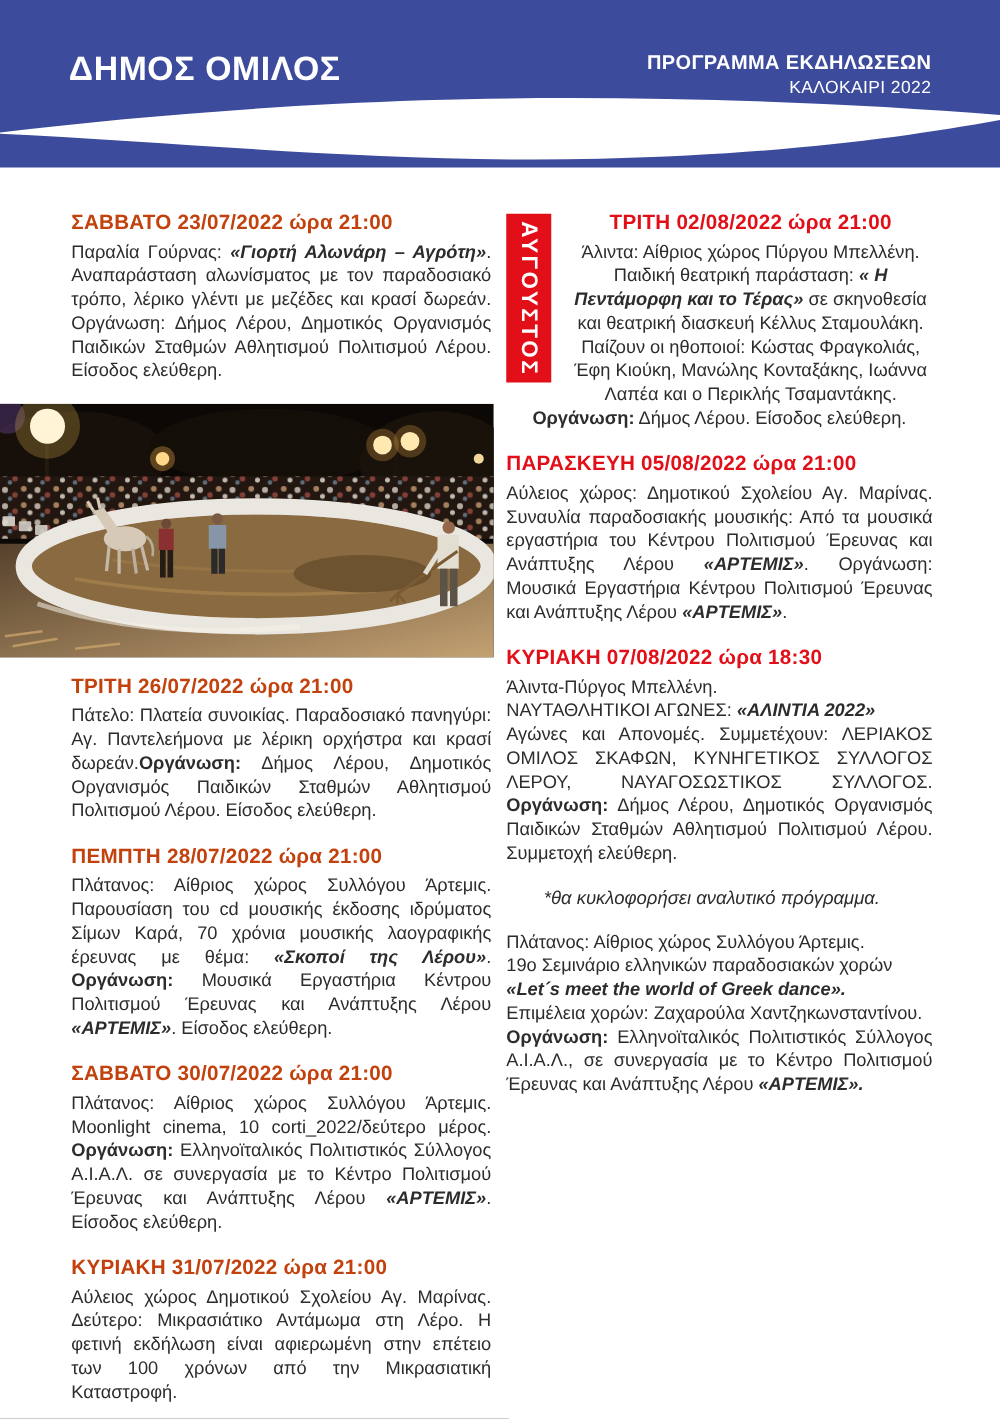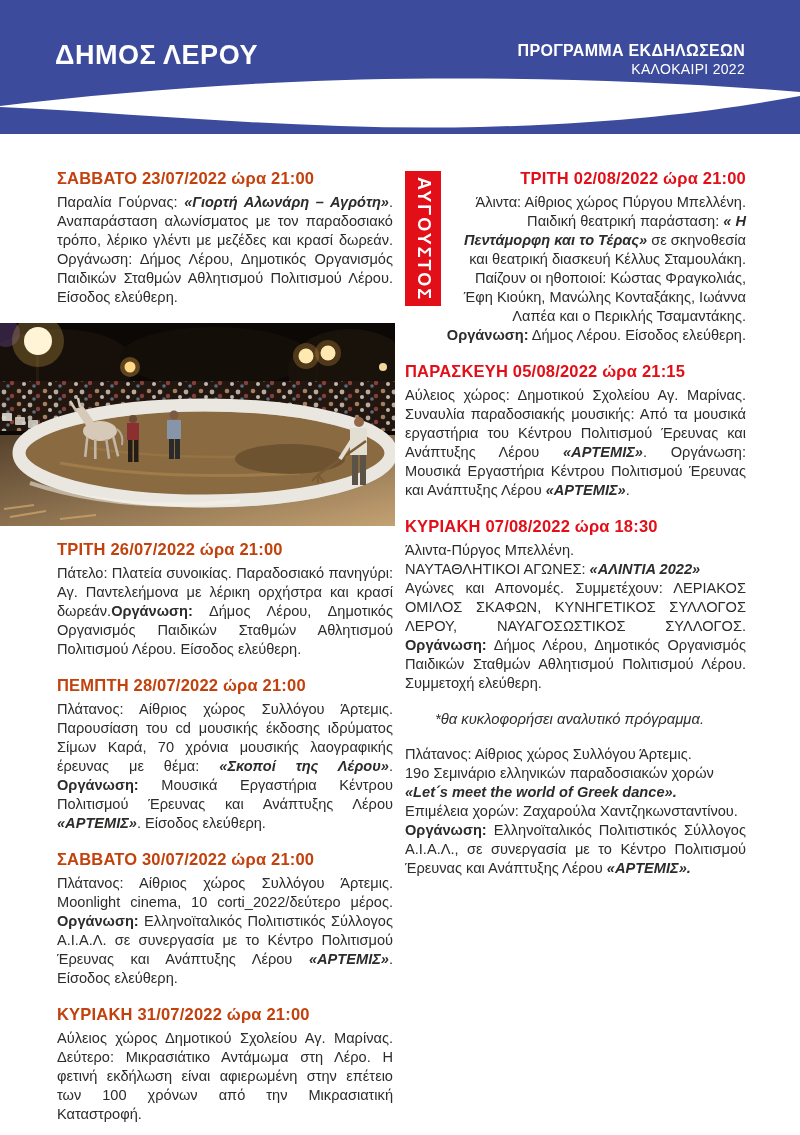--- a/index.html
+++ b/index.html
@@ -26,21 +26,21 @@
   .event h3 {
     margin:0 0 4px; font-size:16.5px; line-height:21px; font-weight:700;
     text-align:justify; letter-spacing:.2px;
   }
   .tone-green { color:#c2410c; }
   .tone-red   { color:#e20e18; }
   .body {
     margin:0; font-size:14.6px; line-height:19px;
     text-align:justify; color:#2e2c2b;
   }
-  .event.has-label h3, .event.has-label .body { text-align:right; }
+  .event.has-label h3, .event.has-label .body { text-align:center; }
   .s-b  { font-weight:700; }
   .s-bi { font-weight:700; font-style:italic; }
   .note { margin:17px 0 0; font-size:14.8px; line-height:19px; font-style:italic; padding-left:30px; }
   .month-label {
     float:left; width:36px; height:135px; background:#e20e18;
     margin:3px 14px 2px 0; display:flex; align-items:center; justify-content:center;
   }
   .month-label span {
     writing-mode:vertical-rl; color:#fff; font-weight:700;
     font-size:18px; letter-spacing:2px; white-space:nowrap;
@@ -51,21 +51,21 @@
 </style>
 </head>
 <body>
 
 <div class="page">
 
   <svg class="banner" viewBox="0 0 800 140" width="800" height="140" aria-hidden="true">
     <path fill="#3c4b9c" d="M0,0 H800 V92 C640,79 440,74 270,83 C175,88 82,96 0,106 Z"></path>
     <path fill="#3c4b9c" d="M0,134 L0,107 C150,114 310,131 480,127 C630,123 722,110 800,96 L800,134 Z"></path>
   </svg>
-  <div class="muni">ΔΗΜΟΣ ΛΕΡΟΥ</div>
+  <div class="muni">ΔΗΜΟΣ ΟΜΙΛΟΣ</div>
   <div class="prog">
     <div class="t1">ΠΡΟΓΡΑΜΜΑ ΕΚΔΗΛΩΣΕΩΝ</div>
     <div class="t2">ΚΑΛΟΚΑΙΡΙ 2022</div>
   </div>
 
   <div class="col col-left">
     <div id="left-top">
         <div class="event">
 
       <h3 class="tone-green">ΣΑΒΒΑΤΟ 23/07/2022 ώρα 21:00</h3>
@@ -197,21 +197,21 @@
       <div class="event has-label">
       <div class="month-label">
         <span>ΑΥΓΟΥΣΤΟΣ</span>
       </div>
       <h3 class="tone-red">ΤΡΙΤΗ 02/08/2022 ώρα 21:00</h3>
       <p class="body"><span>Άλιντα: Αίθριος χώρος Πύργου Μπελλένη. Παιδική θεατρική παράσταση: </span><span class="s-bi">« Η Πεντάμορφη και το Τέρας»</span><span> σε σκηνοθεσία και θεατρική διασκευή Κέλλυς Σταμουλάκη. Παίζουν οι ηθοποιοί: Κώστας Φραγκολιάς, Έφη Κιούκη, Μανώλης Κονταξάκης, Ιωάννα Λαπέα και ο Περικλής Τσαμαντάκης. </span><span class="s-b">Οργάνωση:</span><span> Δήμος Λέρου. Είσοδος ελεύθερη.</span></p>
 
     </div>
       <div class="event">
 
-      <h3 class="tone-red">ΠΑΡΑΣΚΕΥΗ 05/08/2022 ώρα 21:15</h3>
+      <h3 class="tone-red">ΠΑΡΑΣΚΕΥΗ 05/08/2022 ώρα 21:00</h3>
       <p class="body"><span>Αύλειος χώρος: Δημοτικού Σχολείου Αγ. Μαρίνας. Συναυλία παραδοσιακής μουσικής: Από τα μουσικά εργαστήρια του Κέντρου Πολιτισμού Έρευνας και Ανάπτυξης Λέρου </span><span class="s-bi">«ΑΡΤΕΜΙΣ»</span><span>. Οργάνωση: Μουσικά Εργαστήρια Κέντρου Πολιτισμού Έρευνας και Ανάπτυξης Λέρου </span><span class="s-bi">«ΑΡΤΕΜΙΣ»</span><span>.</span></p>
 
     </div>
       <div class="event">
 
       <h3 class="tone-red">ΚΥΡΙΑΚΗ 07/08/2022 ώρα 18:30</h3>
       <p class="body"><span>Άλιντα-Πύργος Μπελλένη.</span><br><span>ΝΑΥΤΑΘΛΗΤΙΚΟΙ ΑΓΩΝΕΣ: </span><span class="s-bi">«ΑΛΙΝΤΙΑ 2022»</span><br><span>Αγώνες και Απονομές. Συμμετέχουν: ΛΕΡΙΑΚΟΣ ΟΜΙΛΟΣ ΣΚΑΦΩΝ, ΚΥΝΗΓΕΤΙΚΟΣ ΣΥΛΛΟΓΟΣ ΛΕΡΟΥ, ΝΑΥΑΓΟΣΩΣΤΙΚΟΣ ΣΥΛΛΟΓΟΣ. </span><span class="s-b">Οργάνωση:</span><span> Δήμος Λέρου, Δημοτικός Οργανισμός Παιδικών Σταθμών Αθλητισμού Πολιτισμού Λέρου. Συμμετοχή ελεύθερη.</span></p>
       <p class="note">*θα κυκλοφορήσει αναλυτικό πρόγραμμα.</p>
     </div>
       <div class="event">

